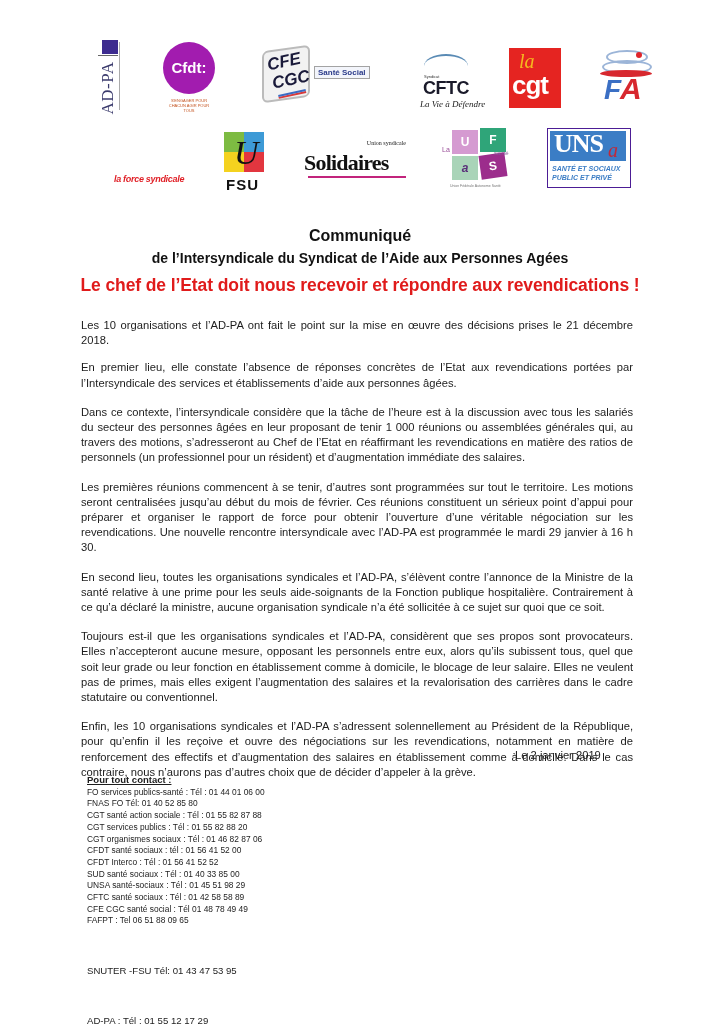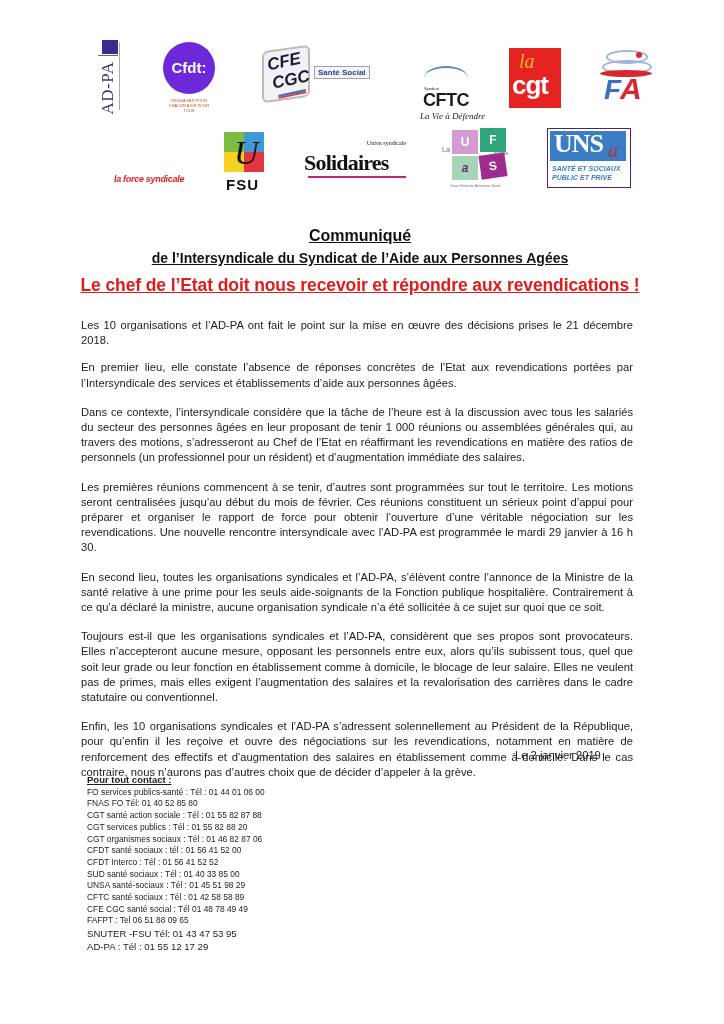--- a/index.html
+++ b/index.html
@@ -10,36 +10,36 @@
   
   #logo-adpa { left: 96px; top: 40px; width: 40px; height: 72px; }
   #logo-adpa .sq { position: absolute; left: 6px; top: 0; width: 16px; height: 14px; background: #3d2b8f; }
   #logo-adpa .txt { position: absolute; left: -18px; top: 38px; transform: rotate(-90deg);
       font-family: "Liberation Serif", serif; font-size: 17px; color: #3b3b6d; letter-spacing: 0.5px; width: 60px; text-align:center;}
   #logo-adpa .line { position: absolute; left: 23px; top: 2px; width: 1px; height: 68px; background: #aaa; }
   #logo-adpa .line2 { position: absolute; left: 2px; top: 15px; width: 20px; height: 1px; background: #666; }
 
   
   #logo-cfdt { left: 160px; top: 40px; width: 58px; height: 74px; flex-direction: column; }
-  #logo-cfdt .circle { width: 52px; height: 52px; border-radius: 50%; background: #6d28d9; color: #fff;
+  #logo-cfdt .circle { width: 52px; height: 52px; border-radius: 50%; background: #a21caf; color: #fff;
       font-weight: bold; font-size: 15px; display: flex; align-items: center; justify-content: center; }
   #logo-cfdt .tag { font-size: 4px; color: #c4531f; text-align: center; margin-top: 4px; line-height: 5px; width: 50px; }
 
   
   #logo-cfecgc { left: 262px; top: 48px; width: 118px; height: 50px; }
   #logo-cfecgc .hex { position: absolute; left: 0; top: 0; width: 44px; height: 48px; background: #f2f2f2;
       border: 2px solid #bbb; border-radius: 6px; transform: skewY(-8deg); }
   #logo-cfecgc .t1 { position: absolute; left: 5px; top: 4px; font-weight: bold; font-size: 17px; color: #1a1a3a; transform: rotate(-12deg); font-style: italic; }
   #logo-cfecgc .t2 { position: absolute; left: 10px; top: 22px; font-weight: bold; font-size: 17px; color: #1a1a3a; transform: rotate(-12deg); font-style: italic; }
   #logo-cfecgc .stripe { position: absolute; left: 16px; top: 44px; width: 28px; height: 2px; background: #3b6bc4; box-shadow: 0 2px 0 #d93a3a; transform: rotate(-12deg);}
   #logo-cfecgc .ss { position: absolute; left: 52px; top: 18px; font-size: 8px; font-weight: bold; color: #2b3b8a;
       border: 1px solid #a3a3a3; padding: 1px 3px; background: #f3f5fb; white-space: nowrap; }
 
   
-  #logo-cftc { left: 412px; top: 66px; width: 66px; height: 60px; flex-direction: column; }
+  #logo-cftc { left: 412px; top: 54px; width: 66px; height: 60px; flex-direction: column; }
   #logo-cftc .bird { position: absolute; left: 12px; top: 0px; width: 44px; height: 22px; border-top: 2px solid #5a8bb5; border-radius: 50% 50% 0 0; }
   #logo-cftc .syn { position: absolute; left: 12px; top: 20px; font-size: 4px; color: #333; }
   #logo-cftc .name { position: absolute; left: 11px; top: 24px; font-weight: bold; font-size: 18px; color: #1a1a2a; letter-spacing: -0.5px; }
   #logo-cftc .slogan { position: absolute; left: 8px; top: 45px; font-family: "Liberation Serif", serif; font-style: italic; font-size: 9px; color: #222; white-space: nowrap; }
 
   
   #logo-cgt { left: 509px; top: 48px; width: 52px; height: 60px; background: #e52421; flex-direction: column; overflow: hidden; }
   #logo-cgt .la { position: absolute; left: 10px; top: 2px; font-family: "Liberation Serif", serif; font-style: italic; font-size: 20px; color: #f5b81f; }
   #logo-cgt .cgt { position: absolute; left: 3px; top: 22px; font-weight: bold; font-size: 26px; color: #fff; letter-spacing: -1px; }
 
@@ -85,33 +85,33 @@
 
   
   #logo-unsa { left: 547px; top: 128px; width: 82px; height: 58px; border: 1px solid #4c1d95; background: #fff; }
   #logo-unsa .top { position: absolute; left: 2px; top: 2px; width: 76px; height: 30px; background: #3b7dc5; }
   #logo-unsa .letters { position: absolute; left: 6px; top: 0px; font-weight: bold; font-size: 26px; color: #fff; letter-spacing: -1px; font-family: "Liberation Serif", serif; }
   #logo-unsa .a { position: absolute; left: 60px; top: 10px; font-style: italic; font-size: 20px; color: #c02a3a; font-family: "Liberation Serif", serif; }
   #logo-unsa .l1, #logo-unsa .l2 { position: absolute; left: 4px; font-size: 7px; color: #3b7dc5; font-style: italic; font-weight: bold; white-space: nowrap; }
   #logo-unsa .l1 { top: 36px; } #logo-unsa .l2 { top: 45px; }
 
   
-  .center { position: absolute; left: 0; width: 720px; text-align: center; text-decoration: underline; }
+  .center { position: absolute; left: 0; width: 720px; text-align: center; }
   #title { top: 227px; font-family: "Liberation Sans", sans-serif; font-weight: bold; font-size: 16px; color: #111; }
   #subtitle { top: 250px; font-weight: bold; font-size: 14px; color: #111; }
   #headline { top: 275px; font-weight: bold; font-size: 17.5px; color: #e01b1b; letter-spacing: -0.1px; }
 
   #body { position: absolute; left: 81px; top: 318px; width: 552px; font-size: 11.2px; line-height: 15.2px; color: #1c1c1c; }
   #body p { margin: 0 0 14px 0; text-align: justify; }
   #body p.first { margin-bottom: 12px; }
   #date { position: absolute; left: 515px; top: 749px; font-size: 11.2px; color: #1c1c1c; }
 
   #contact { position: absolute; left: 87px; top: 774px; font-size: 8.4px; line-height: 11.7px; color: #1c1c1c; }
   #contact .head { font-weight: bold; text-decoration: underline; font-size: 9.5px; margin-bottom: 1px; }
-  #contact .big { font-size: 9.6px; line-height: 13px; }
+  #contact .big { font-size: 9.6px; line-height: 13px; margin-top: 37px; }
 </style>
 </head>
 <body>
 
 <div class="logo" id="logo-adpa">
   <div class="sq"></div>
   <div class="line2"></div>
   <div class="line"></div>
   <div class="txt">AD-PA</div>
 </div>

